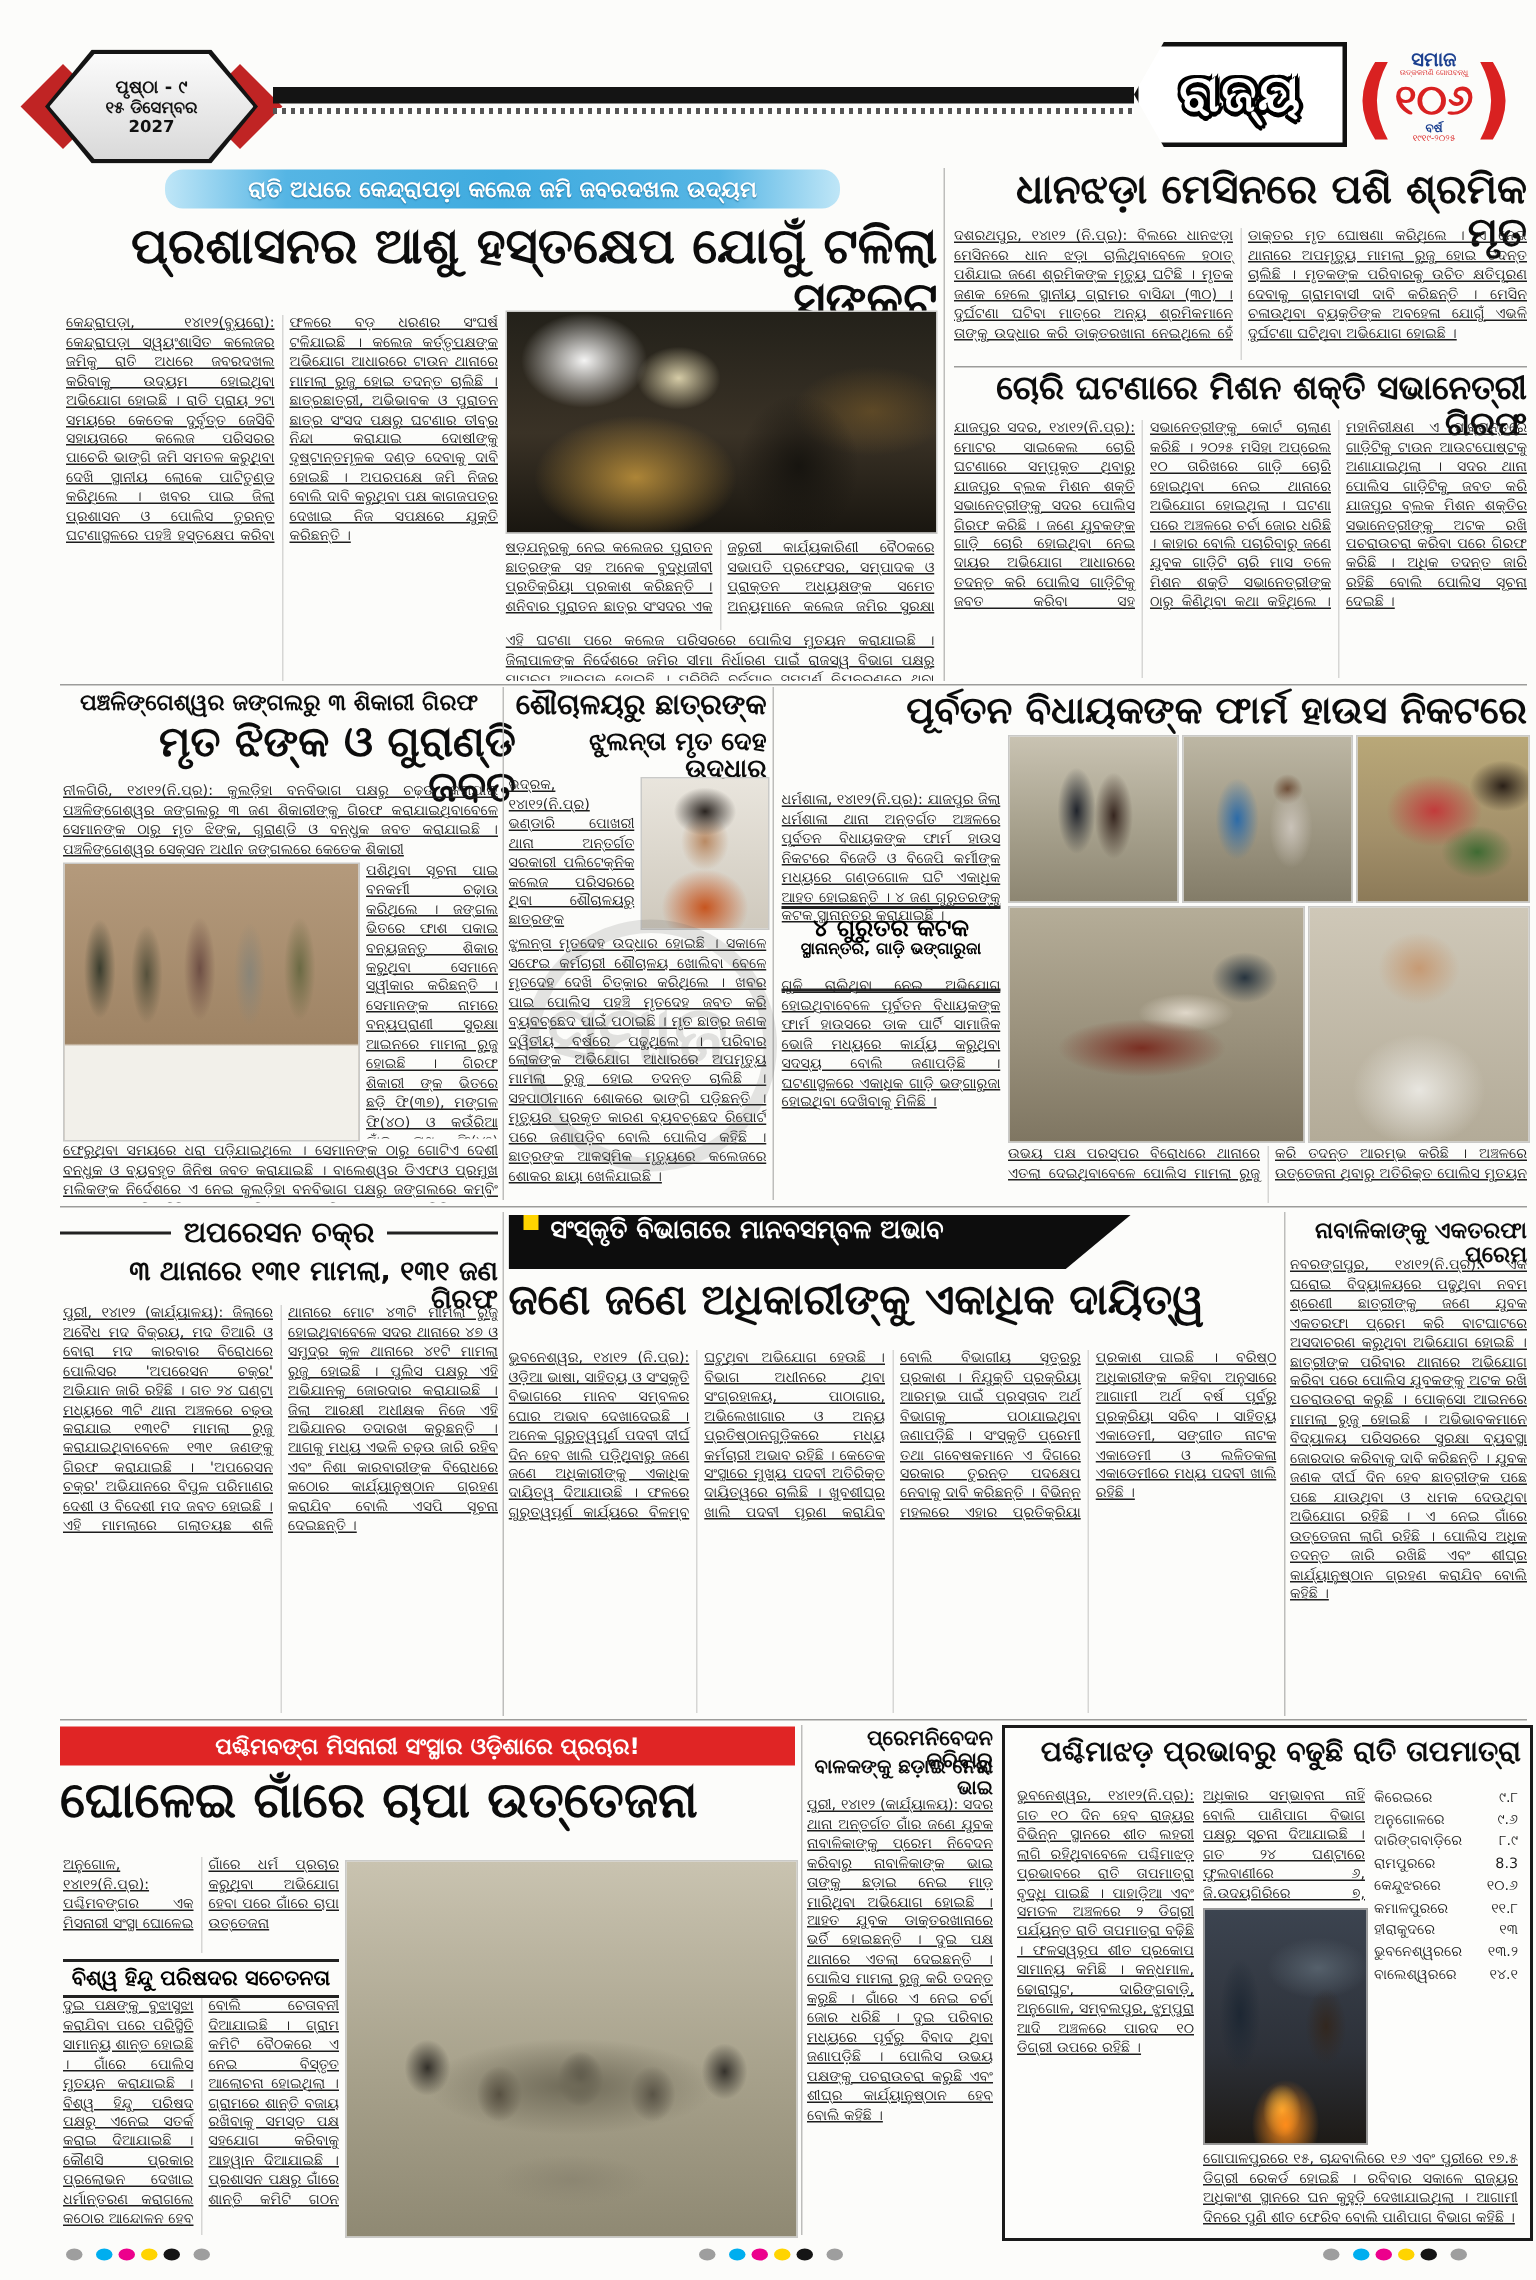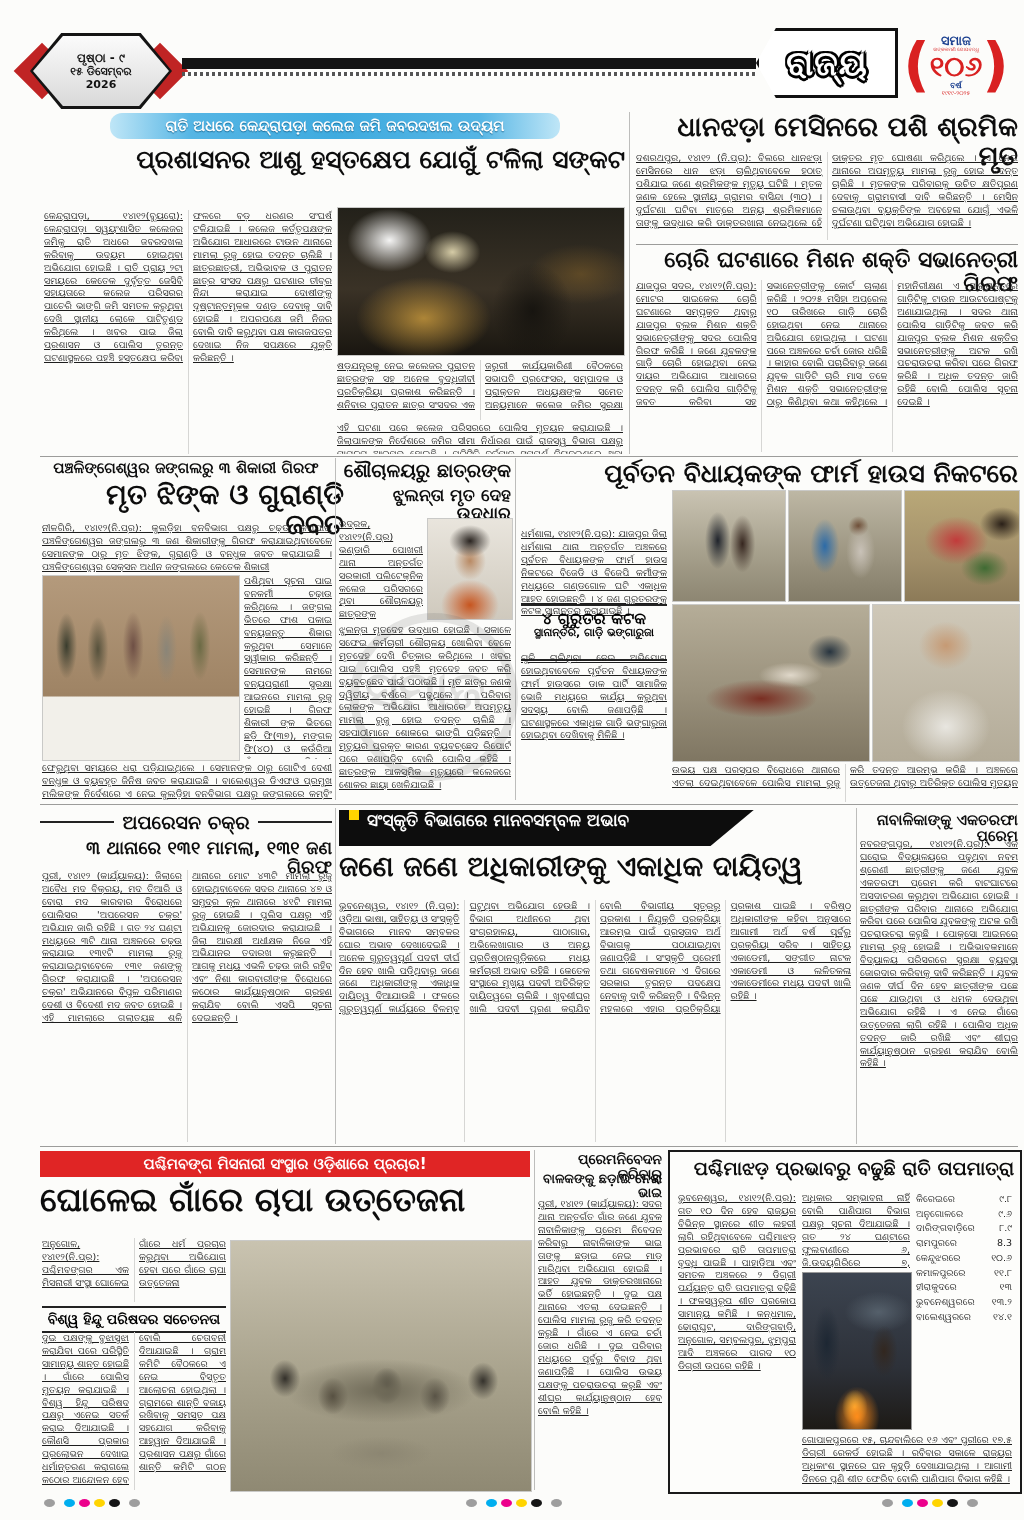--- a/index.html
+++ b/index.html
@@ -42,21 +42,21 @@
     <div class="abs" style="left:22px;top:33px;width:158px;height:76px;">
       <div class="abs" style="left:0;top:18px;width:40px;height:40px;background:#c02424;transform:rotate(45deg);"></div>
       <div class="abs" style="right:0;top:18px;width:40px;height:40px;background:#c02424;transform:rotate(45deg);"></div>
       <div class="abs" style="left:8px;top:0;width:142px;height:76px;background:#141414;
                   clip-path:polygon(22% 0,78% 0,100% 50%,78% 100%,22% 100%,0 50%);"></div>
       <div class="abs" style="left:11px;top:3px;width:136px;height:70px;background:linear-gradient(180deg,#fbfbfb,#d9d9d9);
                   clip-path:polygon(22% 0,78% 0,100% 50%,78% 100%,22% 100%,0 50%);
                   display:flex;flex-direction:column;align-items:center;justify-content:center;line-height:1.2;">
         <span style="font-size:12px;font-weight:bold;color:#111;">ପୃଷ୍ଠା - ୯</span>
         <span style="font-size:11px;font-weight:bold;color:#111;">୧୫ ଡିସେମ୍ବର</span>
-        <span style="font-size:11px;font-weight:bold;color:#111;">2026</span>
+        <span style="font-size:11px;font-weight:bold;color:#111;">2027</span>
       </div>
     </div>
 
     <div class="abs" style="left:182px;top:58px;width:574px;height:20px;">
       <div style="height:11px;background:#141414;"></div>
       <div style="height:3px;"></div>
       <div style="height:4px;background:repeating-linear-gradient(90deg,#555 0 3px,#fff 3px 6px);"></div>
     </div>
 
     <div class="abs" style="left:756px;top:28px;width:136px;height:64px;background:#fff;border:3px solid #111;
@@ -72,21 +72,21 @@
         <span style="color:#d92121;font-size:5px;">ଉତ୍କଳମଣି ଗୋପବନ୍ଧୁ</span>
         <span style="color:#d92121;font-size:28px;font-weight:bold;">୧୦୬</span>
         <span style="color:#1a3f8f;font-size:8px;font-weight:bold;">ବର୍ଷ</span>
         <span style="color:#d92121;font-size:6px;">୧୯୧୯-୨୦୨୫</span>
       </span>
       <span style="color:#d92121;font-size:58px;font-weight:bold;line-height:1;">)</span>
     </div>
   </div>
 
   <div class="abs blueband kick" style="left:110px;top:113px;width:450px;height:26px;font-size:15px;line-height:26px;">ରାତି ଅଧରେ କେନ୍ଦ୍ରାପଡ଼ା କଲେଜ ଜମି ଜବରଦଖଲ ଉଦ୍ୟମ</div>
-  <div class="abs hl" style="left:40px;top:146px;width:585px;height:58px;font-size:25px;">ପ୍ରଶାସନର ଆଶୁ ହସ୍ତକ୍ଷେପ ଯୋଗୁଁ ଟଳିଲା ସଙ୍କଟ</div>
+  <div class="abs hl" style="left:40px;top:146px;width:585px;height:58px;font-size:33px;">ପ୍ରଶାସନର ଆଶୁ ହସ୍ତକ୍ଷେପ ଯୋଗୁଁ ଟଳିଲା ସଙ୍କଟ</div>
   <div class="abs bt c2" style="left:44px;top:210px;width:288px;height:244px;">କେନ୍ଦ୍ରାପଡ଼ା, ୧୪ା୧୨(ବ୍ୟୁରୋ): କେନ୍ଦ୍ରାପଡ଼ା ସ୍ୱୟଂଶାସିତ କଲେଜର ଜମିକୁ ରାତି ଅଧରେ ଜବରଦଖଲ କରିବାକୁ ଉଦ୍ୟମ ହୋଇଥିବା ଅଭିଯୋଗ ହୋଇଛି । ରାତି ପ୍ରାୟ ୨ଟା ସମୟରେ କେତେକ ଦୁର୍ବୃତ୍ତ ଜେସିବି ସହାୟତାରେ କଲେଜ ପରିସରର ପାଚେରି ଭାଙ୍ଗି ଜମି ସମତଳ କରୁଥିବା ଦେଖି ସ୍ଥାନୀୟ ଲୋକେ ପାଟିତୁଣ୍ଡ କରିଥିଲେ । ଖବର ପାଇ ଜିଲା ପ୍ରଶାସନ ଓ ପୋଲିସ ତୁରନ୍ତ ଘଟଣାସ୍ଥଳରେ ପହଞ୍ଚି ହସ୍ତକ୍ଷେପ କରିବା ଫଳରେ ବଡ଼ ଧରଣର ସଂଘର୍ଷ ଟଳିଯାଇଛି । କଲେଜ କର୍ତ୍ତୃପକ୍ଷଙ୍କ ଅଭିଯୋଗ ଆଧାରରେ ଟାଉନ ଥାନାରେ ମାମଲା ରୁଜୁ ହୋଇ ତଦନ୍ତ ଚାଲିଛି । ଛାତ୍ରଛାତ୍ରୀ, ଅଭିଭାବକ ଓ ପୁରାତନ ଛାତ୍ର ସଂସଦ ପକ୍ଷରୁ ଘଟଣାର ତୀବ୍ର ନିନ୍ଦା କରାଯାଇ ଦୋଷୀଙ୍କୁ ଦୃଷ୍ଟାନ୍ତମୂଳକ ଦଣ୍ଡ ଦେବାକୁ ଦାବି ହୋଇଛି । ଅପରପକ୍ଷେ ଜମି ନିଜର ବୋଲି ଦାବି କରୁଥିବା ପକ୍ଷ କାଗଜପତ୍ର ଦେଖାଇ ନିଜ ସପକ୍ଷରେ ଯୁକ୍ତି କରିଛନ୍ତି ।</div>
   <div class="ph" style="left:337px;top:207px;width:286px;height:147px;
               background:
                 radial-gradient(60px 45px at 18% 22%,rgba(255,255,255,.95),rgba(255,255,255,0) 70%),
                 radial-gradient(40px 30px at 40% 30%,rgba(255,244,200,.8),rgba(255,244,200,0) 70%),
                 radial-gradient(90px 55px at 30% 75%,rgba(196,150,60,.85),rgba(196,150,60,0) 75%),
                 radial-gradient(50px 60px at 68% 70%,rgba(20,18,14,.9),rgba(20,18,14,0) 80%),
                 radial-gradient(70px 40px at 85% 45%,rgba(120,90,40,.6),rgba(120,90,40,0) 75%),
                 linear-gradient(180deg,#23211a 0%,#3a3226 55%,#191610 100%);"></div>
   <div class="abs bt c2" style="left:337px;top:360px;width:286px;height:60px;">ଷଡ଼ଯନ୍ତ୍ରକୁ ନେଇ କଲେଜର ପୁରାତନ ଛାତ୍ରଙ୍କ ସହ ଅନେକ ବୁଦ୍ଧିଜୀବୀ ପ୍ରତିକ୍ରିୟା ପ୍ରକାଶ କରିଛନ୍ତି । ଶନିବାର ପୁରାତନ ଛାତ୍ର ସଂସଦର ଏକ ଜରୁରୀ କାର୍ଯ୍ୟକାରିଣୀ ବୈଠକରେ ସଭାପତି ପ୍ରଫେସର, ସମ୍ପାଦକ ଓ ପ୍ରାକ୍ତନ ଅଧ୍ୟକ୍ଷଙ୍କ ସମେତ ଅନ୍ୟମାନେ କଲେଜ ଜମିର ସୁରକ୍ଷା ପାଇଁ ଜିଲା ପ୍ରଶାସନକୁ ଅନୁରୋଧ କରିଥିଲେ ।</div>

